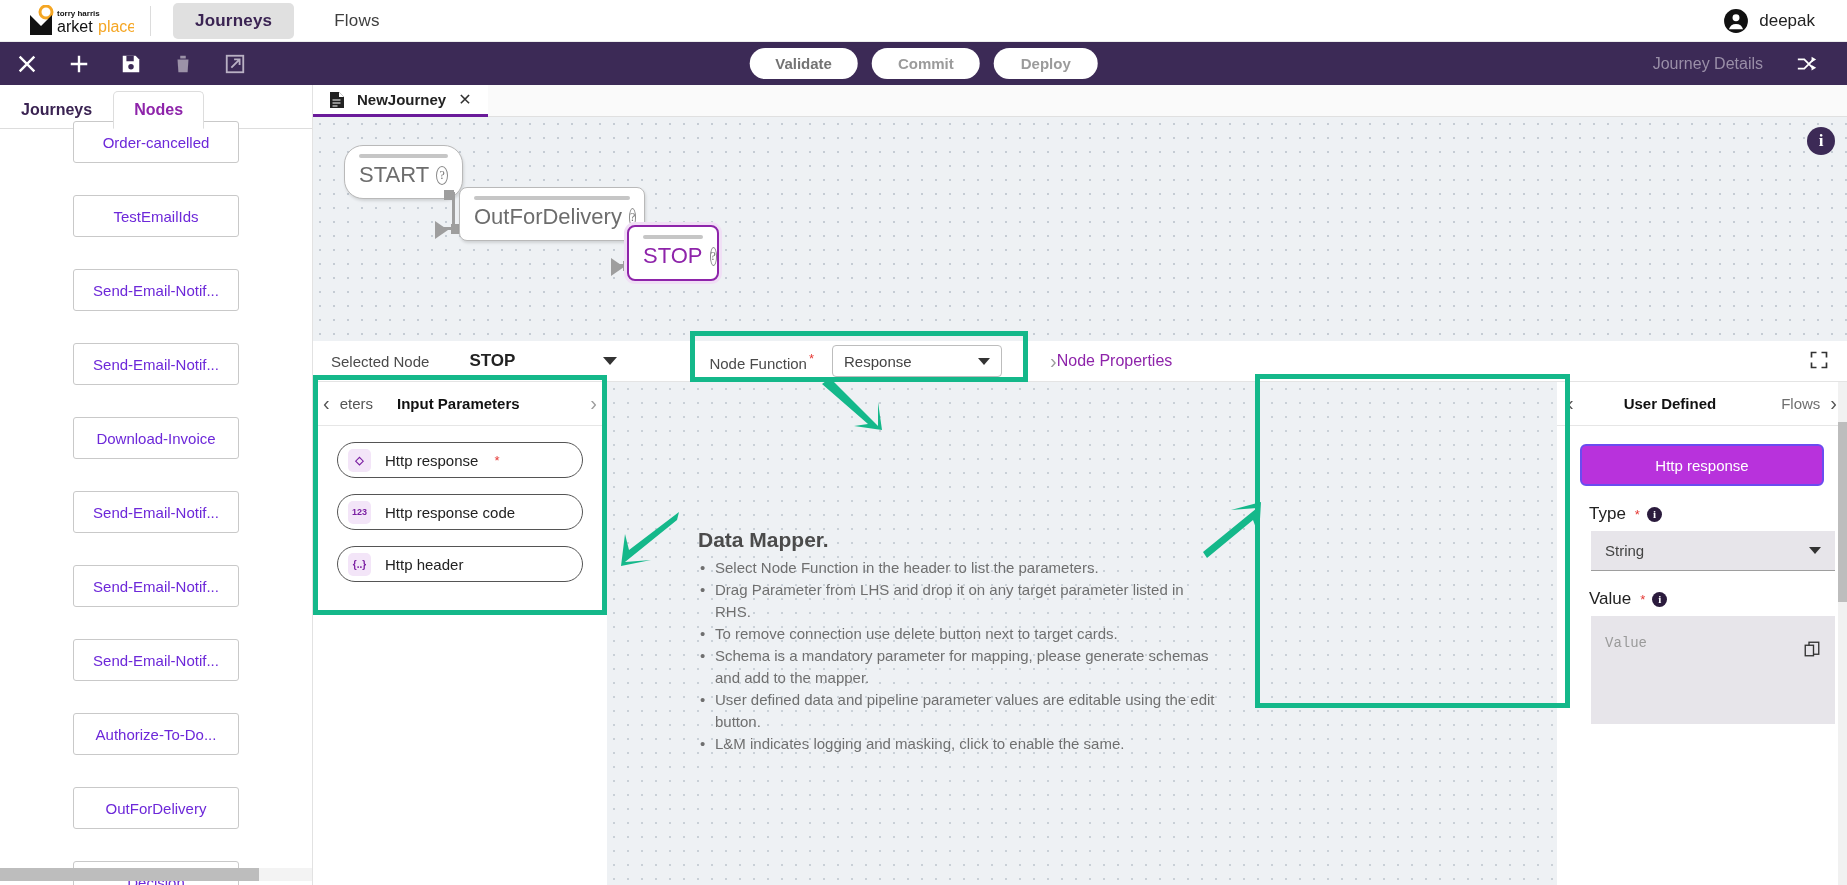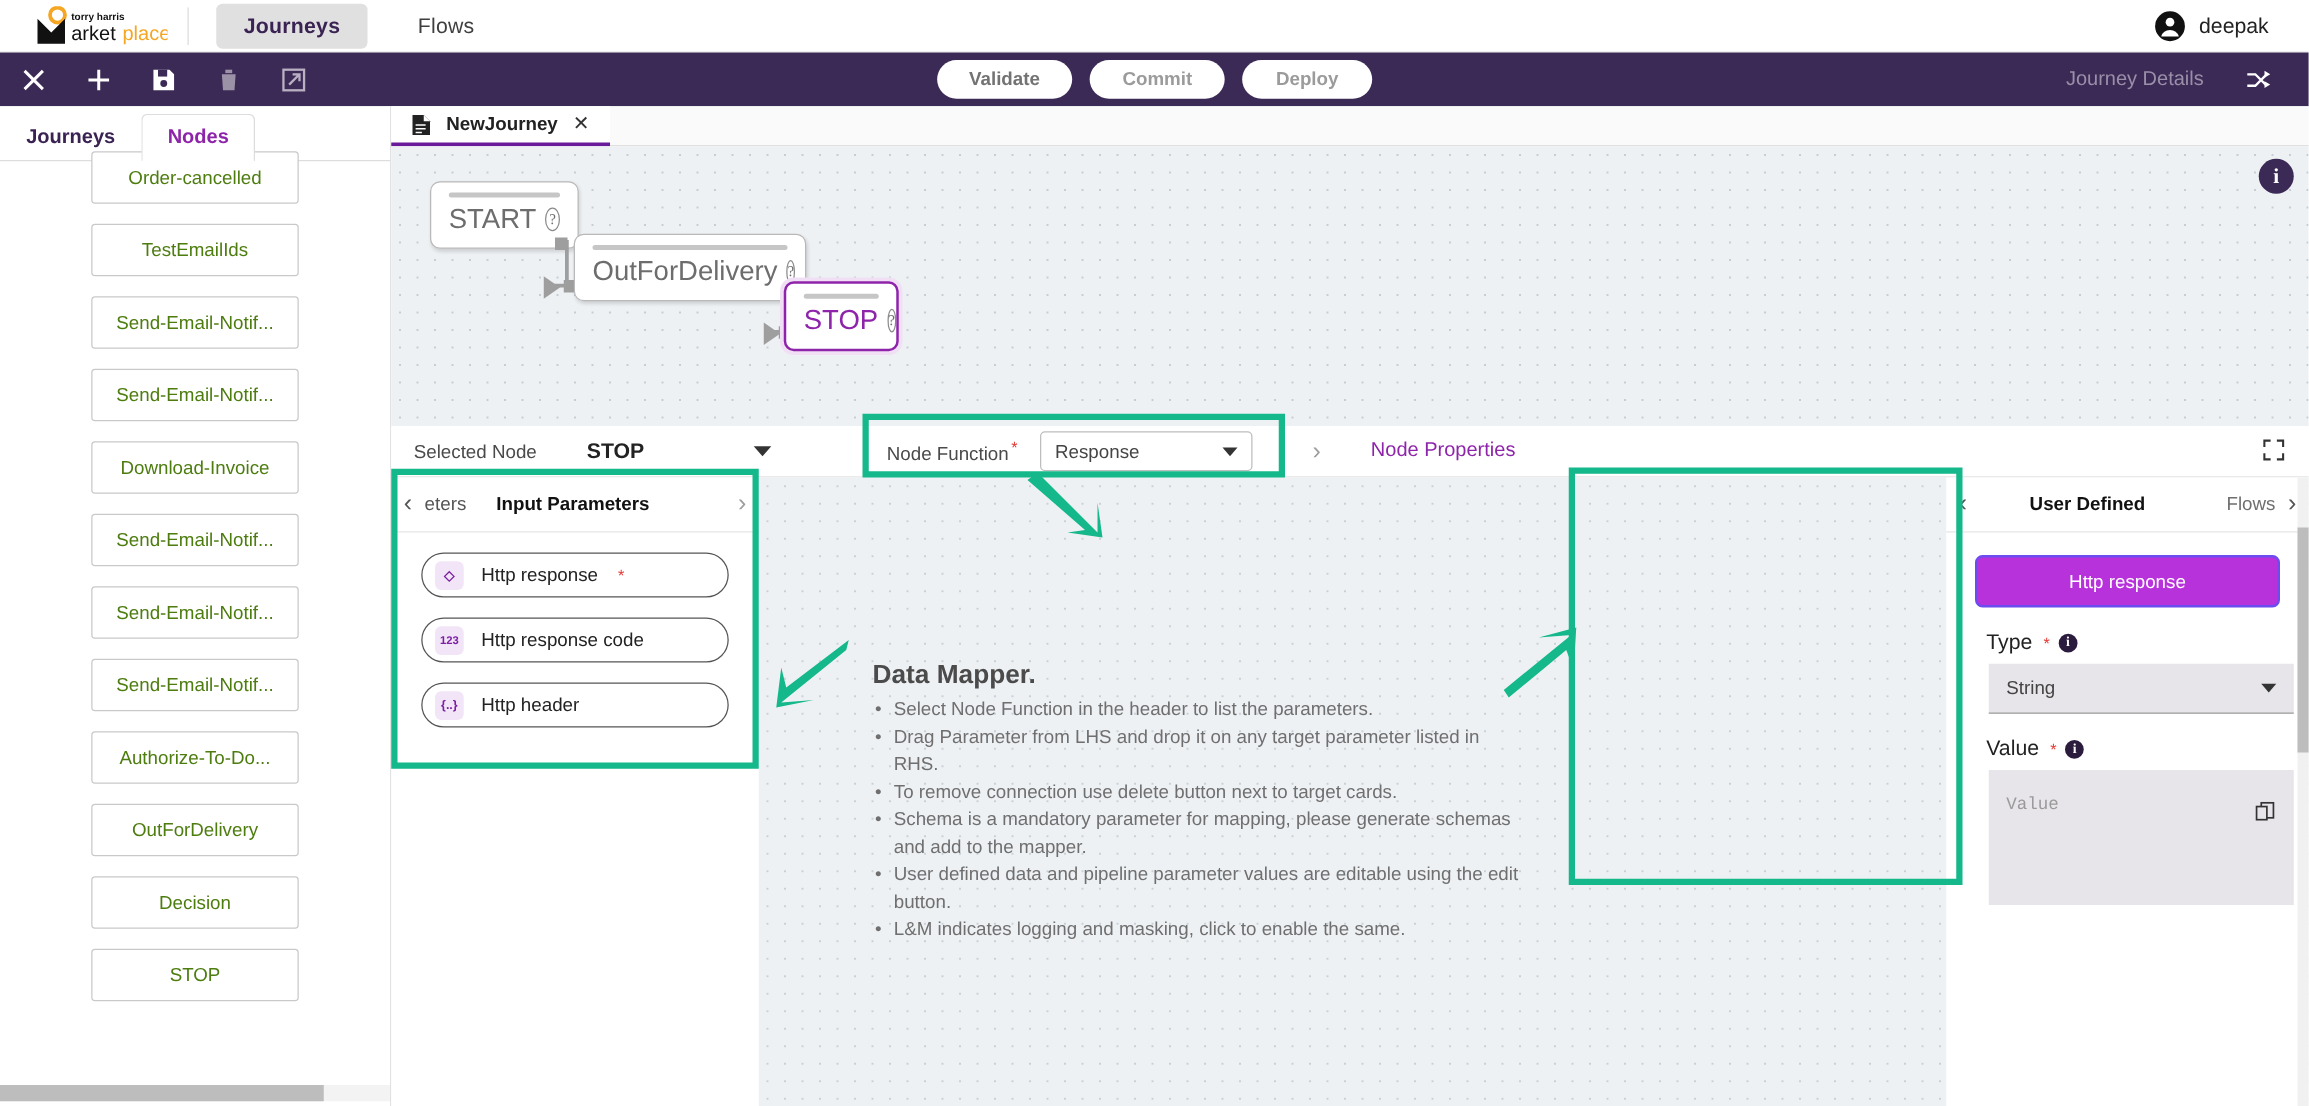--- a/index.html
+++ b/index.html
@@ -70,24 +70,24 @@
     font-size: 16px; font-weight: bold; padding: 9px 20px; cursor: pointer; color: #3a2352;
     background: transparent; border: 1px solid transparent; border-bottom: none;
   }
   .side-tab.active {
     color: #8e24aa; background: #fff;
     border: 1px solid #ddd; border-bottom: 1px solid #fff;
     border-radius: 5px 5px 0 0; margin-bottom: -1px;
   }
   .node-list { padding: 0 0 0 0; }
   .node-item {
-    width: 166px; margin: 0 auto 16px auto; height: 42px;
+    width: 166px; margin: 0 auto 32px auto; height: 42px;
     border: 1px solid #c9c9c9; border-radius: 3px;
     display: flex; align-items: center; justify-content: center;
-    font-size: 15px; color: #4d7c0f; background: #fff; cursor: pointer;
+    font-size: 15px; color: #6d28d9; background: #fff; cursor: pointer;
     text-align: center;
   }
   .node-item.first { margin-top: -8px; }
   .side-scroll {
     position: absolute; bottom: 4px; left: 0; width: 313px; height: 13px; background: #f3f3f3;
   }
   .side-scroll-thumb {
     position: absolute; left: 0; top: 0; width: 259px; height: 13px; background: #bdbdbd;
     cursor: pointer;
   }
@@ -355,21 +355,21 @@
         <path d="M3.5 9h8M3.5 12h8M3.5 15h5" stroke="#fff" stroke-width="1.1"></path>
       </svg>
       <span class="jtab-title">NewJourney</span>
       <span class="jtab-close">✕</span>
     </div>
   </div>
 
   <div class="canvas">
     <div class="info-badge">i</div>
 
-    <div class="gnode" style="left:31px; top:28px; width:119px;">
+    <div class="gnode" style="left:31px; top:28px; width:119px;border-radius:19px;">
       <div class="bar"></div>
       <div class="lbl">
         <span>START</span>
         <span class="qmark">?</span>
       </div>
     </div>
     <div class="port" style="left:131px; top:73px;"></div>
     <div class="wire" style="left:139px; top:75px; width:3px; height:38px;"></div>
     <div class="wire" style="left:123px; top:110px; width:19px; height:3px;"></div>
     <div class="arrow" style="left:122px; top:104px;"></div>
@@ -406,21 +406,21 @@
       <span class="nf-label">
         <span>Node Function</span><span class="req">*</span>
       </span>
       <div class="nf-select">
         <span>Response</span>
         <span class="chev-dn"></span>
       </div>
     </div>
 
     <span class="np-chev" style="margin-left:48px;">›</span>
-    <span class="np-label" style="margin-left:40px;">Node Properties</span>
+    <span class="np-label" style="">Node Properties</span>
 
     <div class="expand-ico">
       <svg width="20" height="20" viewBox="0 0 24 24">
           <path d="M3 9V3h6M21 9V3h-6M3 15v6h6M21 15v6h-6" stroke="#333" stroke-width="2" fill="none"></path>
         </svg>
     </div>
   </div>
 
   <div class="mapper">
 

